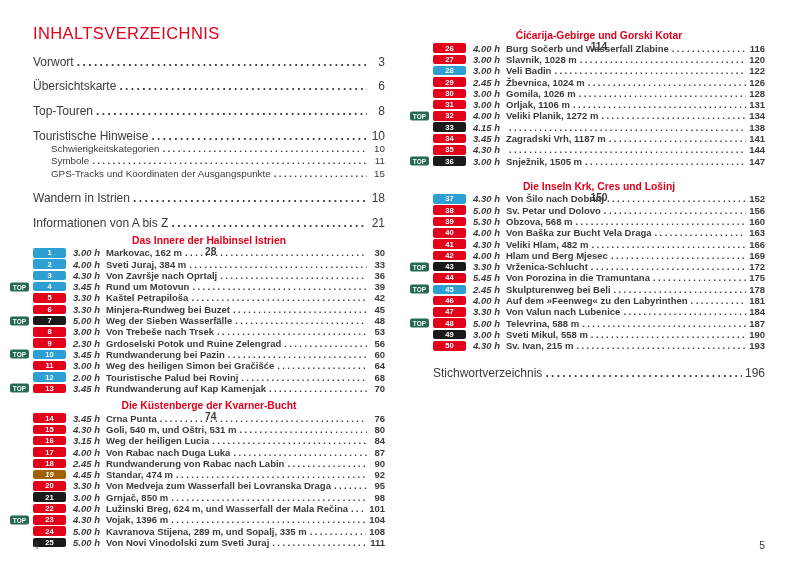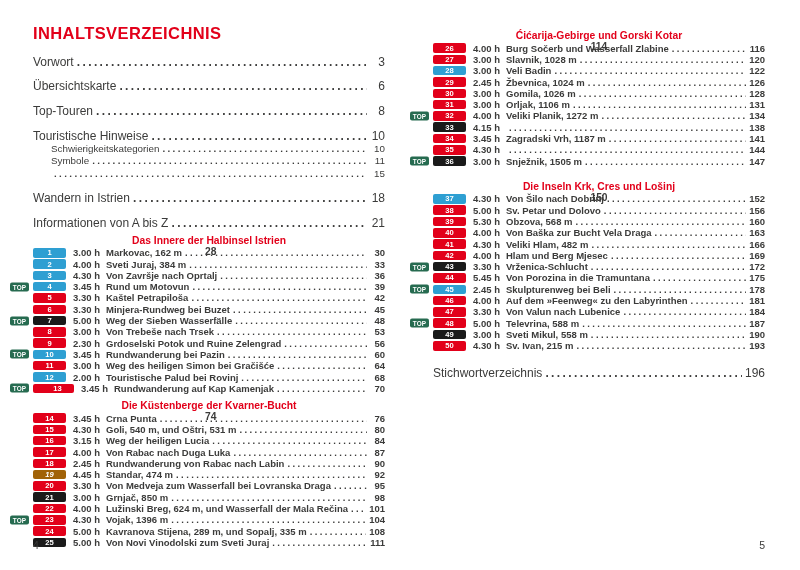--- a/index.html
+++ b/index.html
@@ -6,21 +6,21 @@
   body{
     width:800px;height:570px;position:relative;overflow:hidden;
     background:#ffffff;
     font-family:"Liberation Sans","DejaVu Sans",sans-serif;
     color:var(--text,#3b3b3a);
   }
   .page{position:absolute;}
   .page-left{left:33px;top:24px;width:352px;}
   .page-right{left:433px;top:30px;width:332px;}
   .toc-title{
-    margin:0 0 8px 0;font-size:16.5px;font-weight:bold;letter-spacing:.4px;
+    margin:0 0 8px 0;font-size:16.5px;font-weight:normal;letter-spacing:.4px;
     color:var(--red,#e2001a);
   }
   .fm-row{
     display:flex;align-items:center;height:12px;margin-top:12.7px;
     font-size:12px;font-weight:normal;white-space:nowrap;
   }
   .fm-row.sub{font-weight:normal;font-size:9.8px;padding-left:18px;margin-top:.5px;}
   .bm .fm-row{margin-top:16px;}
   .section{margin-top:6px;}
   .page-left .section + .section{margin-top:6px;}
@@ -39,21 +39,21 @@
     flex:none;width:33px;height:9.5px;margin-right:7px;border-radius:2px;
     color:#fff;font-size:7.6px;font-weight:bold;
     display:flex;align-items:center;justify-content:center;
   }
   .top-badge{
     position:absolute;left:-23px;top:50%;transform:translateY(-50%);
     width:19px;height:9px;border-radius:2px;background:var(--green,#266b50);
     color:#fff;font-size:6.4px;font-weight:bold;letter-spacing:.2px;
     display:flex;align-items:center;justify-content:center;
   }
-  .time{flex:none;width:33px;}
+  .time{flex:none;width:33px;font-style:italic;}
   .ttl,.lbl{flex:none;}
   .leader{
     flex:1 1 8px;min-width:8px;overflow:hidden;margin:0 3px 0 3px;
   }
   .leader::after{
     content:"..........................................................................................................................";
     letter-spacing:2.4px;font-weight:bold;font-size:inherit;
   }
   .pg{flex:none;min-width:15px;text-align:right;}
   .footer{position:absolute;top:539px;font-size:10.5px;font-weight:normal;}
@@ -91,20 +91,21 @@
           <span class="lbl">Schwierigkeitskategorien</span>
           <span class="leader"></span>
           <span class="pg">10</span>
         </div>
         <div class="fm-row sub">
           <span class="lbl">Symbole</span>
           <span class="leader"></span>
           <span class="pg">11</span>
         </div>
         <div class="fm-row sub">
+          <span class="lbl">GPS-Tracks und Koordinaten der Ausgangspunkte</span>
           <span class="leader"></span>
           <span class="pg">15</span>
         </div>
         <div class="fm-row">
           <span class="lbl">Wandern in Istrien</span>
           <span class="leader"></span>
           <span class="pg">18</span>
         </div>
         <div class="fm-row">
           <span class="lbl">Informationen von A bis Z</span>
@@ -201,21 +202,21 @@
           </div>
           <div class="tour-row">
             <span class="badge" style="background: rgb(46, 159, 210);">12</span>
             <span class="time">2.00 h</span>
             <span class="ttl">Touristische Palud bei Rovinj</span>
             <span class="leader"></span>
             <span class="pg">68</span>
           </div>
           <div class="tour-row">
             <span class="top-badge">TOP</span>
-            <span class="badge" style="background: rgb(226, 0, 26); padding-left: 8px;">13</span>
+            <span class="badge" style="background: rgb(226, 0, 26);">13</span>
             <span class="time">3.45 h</span>
             <span class="ttl">Rundwanderung auf Kap Kamenjak</span>
             <span class="leader"></span>
             <span class="pg">70</span>
           </div>
         </div>
         <div class="section">
           <div class="sec-row">
             <span class="lbl sec-lbl">Die Küstenberge der Kvarner-Bucht</span>
             <span class="leader"></span>

